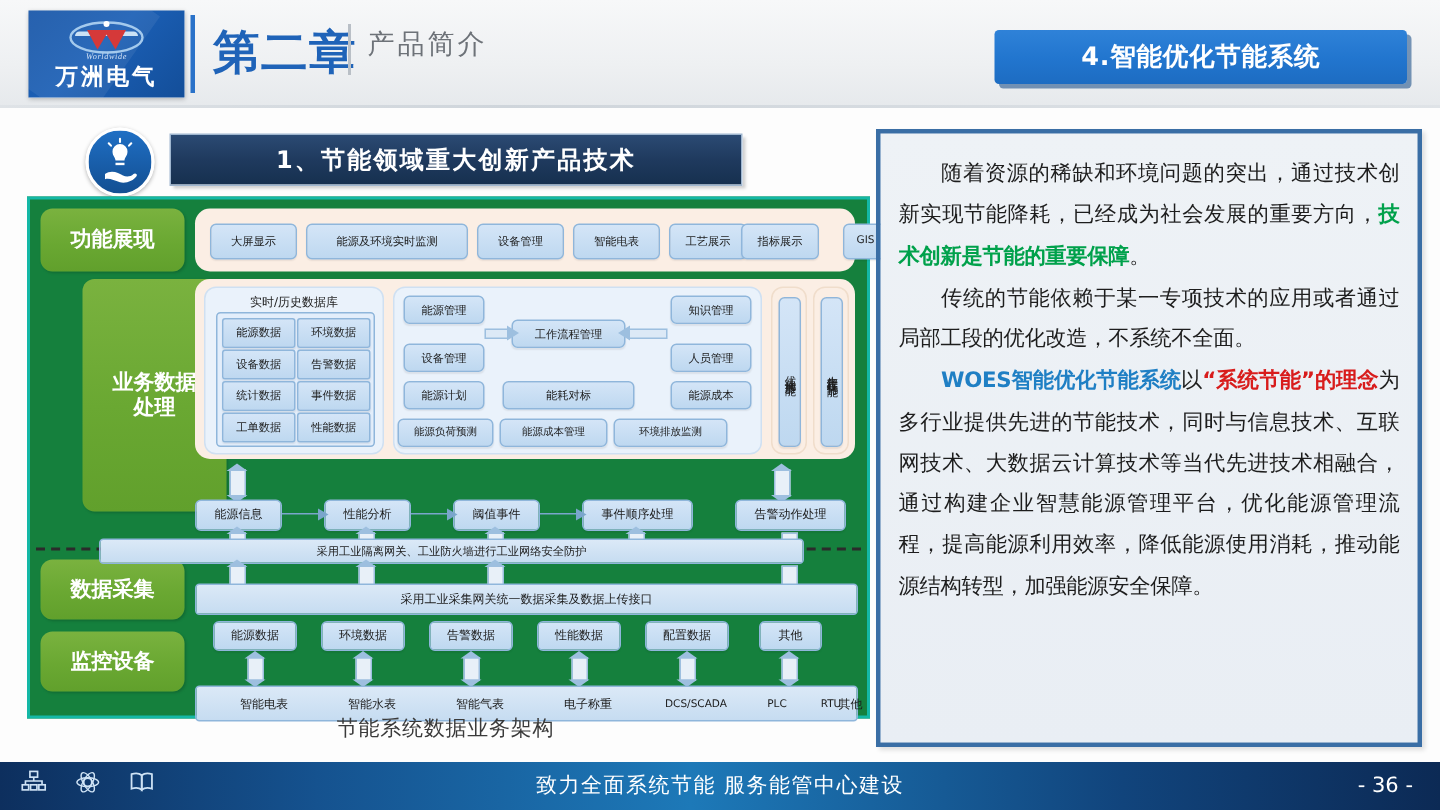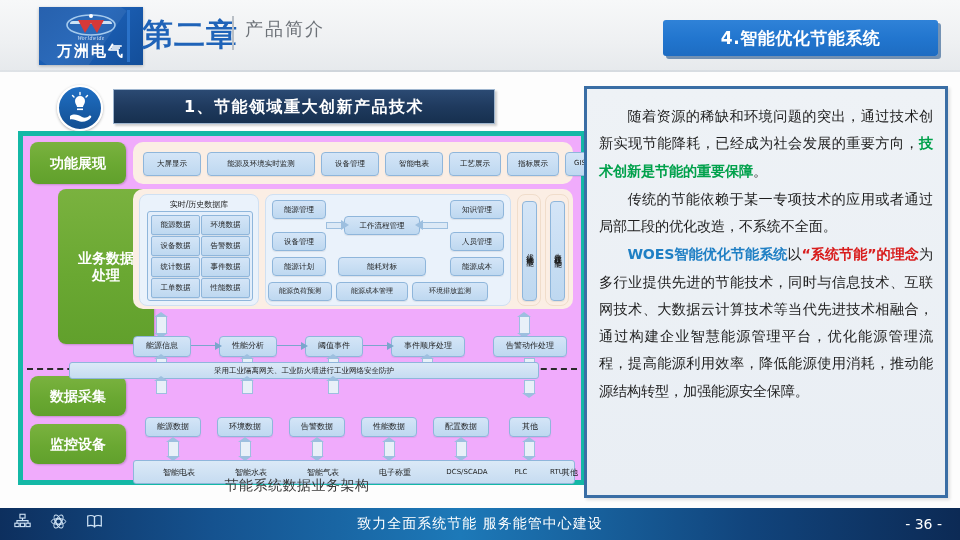--- a/index.html
+++ b/index.html
@@ -11,21 +11,21 @@
   #slide{position:absolute;inset:0;background:#fdfdfd;}
 
   
   #header{position:absolute;left:0;top:0;width:960px;height:72px;
     background:linear-gradient(180deg,#f7f8f9 0%,#eef0f2 60%,#e6e9ec 100%);}
   #header-rule{position:absolute;left:0;top:70px;width:960px;height:2px;
     background:linear-gradient(90deg,#dfe3e7,#cfd5db 35%,#dfe3e7);}
 
   #logo-box{position:absolute;left:19px;top:7px;width:104px;height:58px;
     background:linear-gradient(135deg,#1756a8 0%,#1b5fb5 45%,#134e99 100%);
-    box-shadow:0 1px 3px rgba(0,0,0,.25);overflow:hidden;margin-left:20px;}
+    box-shadow:0 1px 3px rgba(0,0,0,.25);overflow:hidden;}
   #logo-box:after{content:"";position:absolute;left:-20px;top:-30px;width:90px;height:90px;
     background:rgba(255,255,255,.07);transform:rotate(35deg);}
   #logo-mark{position:absolute;left:50%;top:5px;transform:translateX(-50%);
     width:52px;height:24px;}
   #logo-sub{position:absolute;left:0;top:28px;width:104px;text-align:center;
     font-size:5.5px;letter-spacing:.4px;color:#cfe0f5;font-family:"Liberation Serif",serif;font-style:italic;}
   #logo-name{position:absolute;left:0;top:35px;width:104px;text-align:center;
     font-size:15px;font-weight:bold;color:#ffffff;letter-spacing:2px;
     font-family:"DejaVu Sans",sans-serif;}
 
@@ -49,21 +49,21 @@
     background:linear-gradient(180deg,#1f6fc4,#134f92);border:2px solid #ffffff;
     box-shadow:0 1px 3px rgba(0,0,0,.3);}
   #sec-banner{position:absolute;left:113px;top:89px;width:380px;height:33px;
     background:linear-gradient(180deg,#2b4a73 0%,#1f3a5e 50%,#16304f 100%);
     border:1px solid #9fb6cf;box-shadow:2px 2px 2px rgba(0,0,0,.18);}
   #sec-banner span{display:block;line-height:33px;text-align:center;color:#ffffff;
     font-size:16px;font-weight:bold;letter-spacing:1.5px;font-family:"DejaVu Sans",sans-serif;}
 
   
   #diagram{position:absolute;left:18px;top:131px;width:558px;height:344px;
-    background:#f0abfc;border:5px solid #14b8a6;}
+    background:#15803d;border:2px solid #14b8a6;}
   .lane{position:absolute;left:7px;width:96px;border-radius:8px;
     background:linear-gradient(180deg,#7ab23f 0%,#6aa832 55%,#61a02c 100%);
     box-shadow:1px 1px 2px rgba(0,0,0,.18);
     color:#fff;font-weight:bold;font-size:14px;text-align:center;
     font-family:"DejaVu Sans",sans-serif;display:flex;align-items:center;justify-content:center;
     line-height:1.15;}
   #lane-0{top:6px;height:42px;}
   #lane-1{top:53px;height:155px;margin-left:28px;}
   #lane-2{top:240px;height:40px;}
   #lane-3{top:288px;height:40px;}
@@ -211,21 +211,21 @@
     <div class="lane" id="lane-3">
       <span>监控设备</span>
     </div>
 
     <div class="panel" id="panel-top">
       <div class="bx" style="left:10px;top:10px;width:56px;height:22px;">大屏显示</div>
       <div class="bx" style="left:74px;top:10px;width:106px;height:22px;">能源及环境实时监测</div>
       <div class="bx" style="left:188px;top:10px;width:56px;height:22px;">设备管理</div>
       <div class="bx" style="left:252px;top:10px;width:56px;height:22px;">智能电表</div>
       <div class="bx" style="left:316px;top:10px;width:50px;height:22px;">工艺展示</div>
-      <div class="bx" style="left:374px;top:10px;width:50px;height:22px;text-align:center;">指标展示</div>
+      <div class="bx" style="left:364px;top:10px;width:50px;height:22px;text-align:center;">指标展示</div>
       <div class="bx" style="left:432px;top:10px;width:28px;height:22px;font-size:7px;">GIS</div>
       <div class="bx" style="left:468px;top:10px;width:28px;height:22px;font-size:7px;">OTS</div>
     </div>
 
     <div class="panel" id="panel-mid">
 
       <div class="subpanel" id="sub-left">
         <div id="db-title">实时/历史数据库</div>
         <div id="db-inner">
           <div class="bx sq" style="left:3px;top:3px;width:47px;height:18px;">能源数据</div>
@@ -286,20 +286,21 @@
     <div class="vdn" style="left:501px;top:222px;height:10px;"></div>
 
     <div id="dash-line"></div>
     <div class="wide" style="left:46px;top:226px;width:468px;height:15px;font-size:7.5px;">采用工业隔离网关、工业防火墙进行工业网络安全防护</div>
 
     <div class="vup" style="left:133px;top:244px;height:12px;"></div>
     <div class="vup" style="left:219px;top:244px;height:12px;"></div>
     <div class="vup" style="left:305px;top:244px;height:12px;"></div>
     <div class="vdn" style="left:501px;top:244px;height:12px;"></div>
 
+    <div class="wide" style="left:110px;top:256px;width:440px;height:19px;font-size:8px;">采用工业采集网关统一数据采集及数据上传接口</div>
 
     <div class="bx" style="left:122px;top:281px;width:54px;height:18px;font-size:8px;">能源数据</div>
     <div class="bx" style="left:194px;top:281px;width:54px;height:18px;font-size:8px;">环境数据</div>
     <div class="bx" style="left:266px;top:281px;width:54px;height:18px;font-size:8px;">告警数据</div>
     <div class="bx" style="left:338px;top:281px;width:54px;height:18px;font-size:8px;">性能数据</div>
     <div class="bx" style="left:410px;top:281px;width:54px;height:18px;font-size:8px;">配置数据</div>
     <div class="bx" style="left:486px;top:281px;width:40px;height:18px;font-size:8px;">其他</div>
 
     <div class="vdbl" style="left:145px;top:305px;height:14px;"></div>
     <div class="vdbl" style="left:217px;top:305px;height:14px;"></div>

